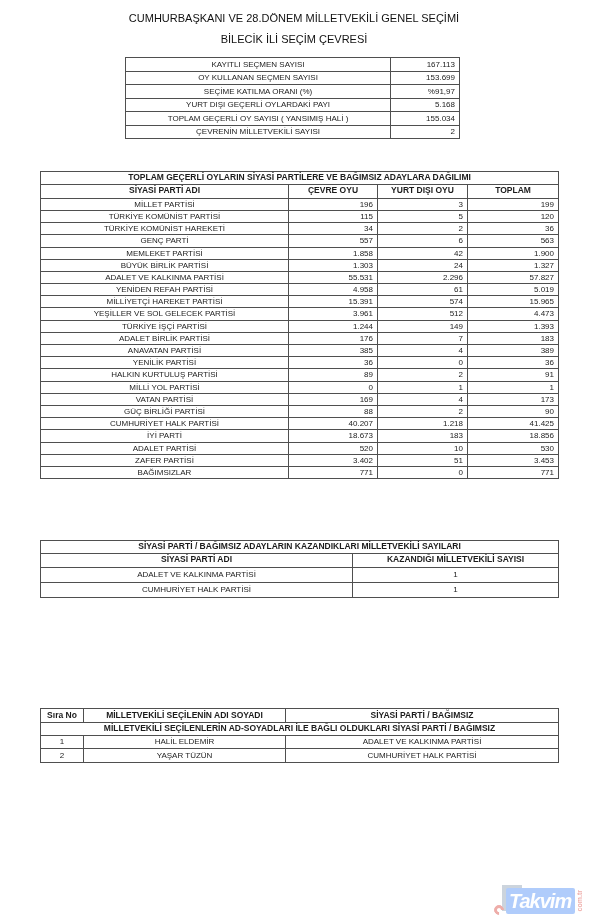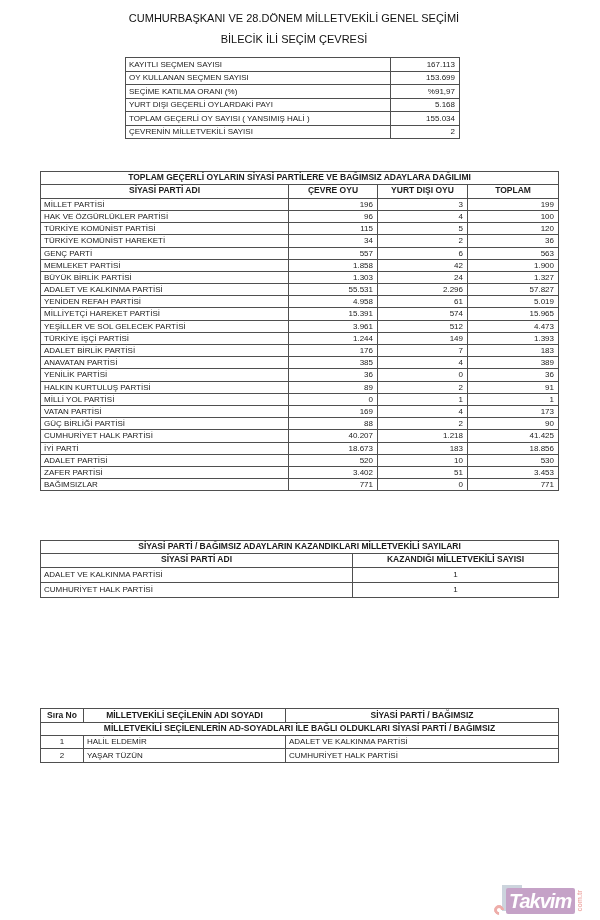--- a/index.html
+++ b/index.html
@@ -35,21 +35,21 @@
     white-space: nowrap;
   }
   table.tbl th.ttl {
     font-size: 8.5px; font-weight: bold; text-align: center;
     height: 12px; padding: 1px 2px;
   }
   table.tbl th.hdr {
     font-size: 8.5px; font-weight: bold; text-align: center;
     height: 14px; padding: 1px 2px;
   }
-  td.lbl  { text-align: left;  padding: 1px 3px; }
+  td.lbl  { text-align: center;  padding: 1px 3px; }
   td.num  { text-align: right; padding: 1px 4px; }
   td.ctr  { text-align: center; padding: 1px 2px; }
 
   
   .summary { left: 125px; top: 57px; width: 334px; }
   .summary td { height: 13.5px; }
 
   
   .votes { left: 40px; top: 171px; width: 518px; }
   .votes td { height: 12.2px; }
@@ -160,26 +160,20 @@
     </thead>
     <tbody>
 
         <tr>
           <td class="lbl">MİLLET PARTİSİ</td>
           <td class="num">196</td>
           <td class="num">3</td>
           <td class="num">199</td>
         </tr>
 
-        <tr>
-          <td class="lbl">HAK VE ÖZGÜRLÜKLER PARTİSİ</td>
-          <td class="num">96</td>
-          <td class="num">4</td>
-          <td class="num">100</td>
-        </tr>
 
         <tr>
           <td class="lbl">TÜRKİYE KOMÜNİST PARTİSİ</td>
           <td class="num">115</td>
           <td class="num">5</td>
           <td class="num">120</td>
         </tr>
 
         <tr>
           <td class="lbl">TÜRKİYE KOMÜNİST HAREKETİ</td>
@@ -387,17 +381,17 @@
           <td class="ctr">2</td>
           <td class="lbl">YAŞAR TÜZÜN</td>
           <td class="lbl">CUMHURİYET HALK PARTİSİ</td>
         </tr>
       </tbody>
   </table>
 
   <div class="watermark">
     <span class="wm-sq"></span>
     <span class="wm-crescent" style="border-color: rgb(213, 52, 43) transparent rgb(213, 52, 43) rgb(213, 52, 43);"></span>
-    <span class="wm-text" style="background: #701a75;">Takvim</span>
+    <span class="wm-text" style="background: #3b82f6;">Takvim</span>
     <span class="wm-suffix" style="color: rgb(213, 52, 43);">com.tr</span>
   </div>
 
 </div>
 
 </body></html>

